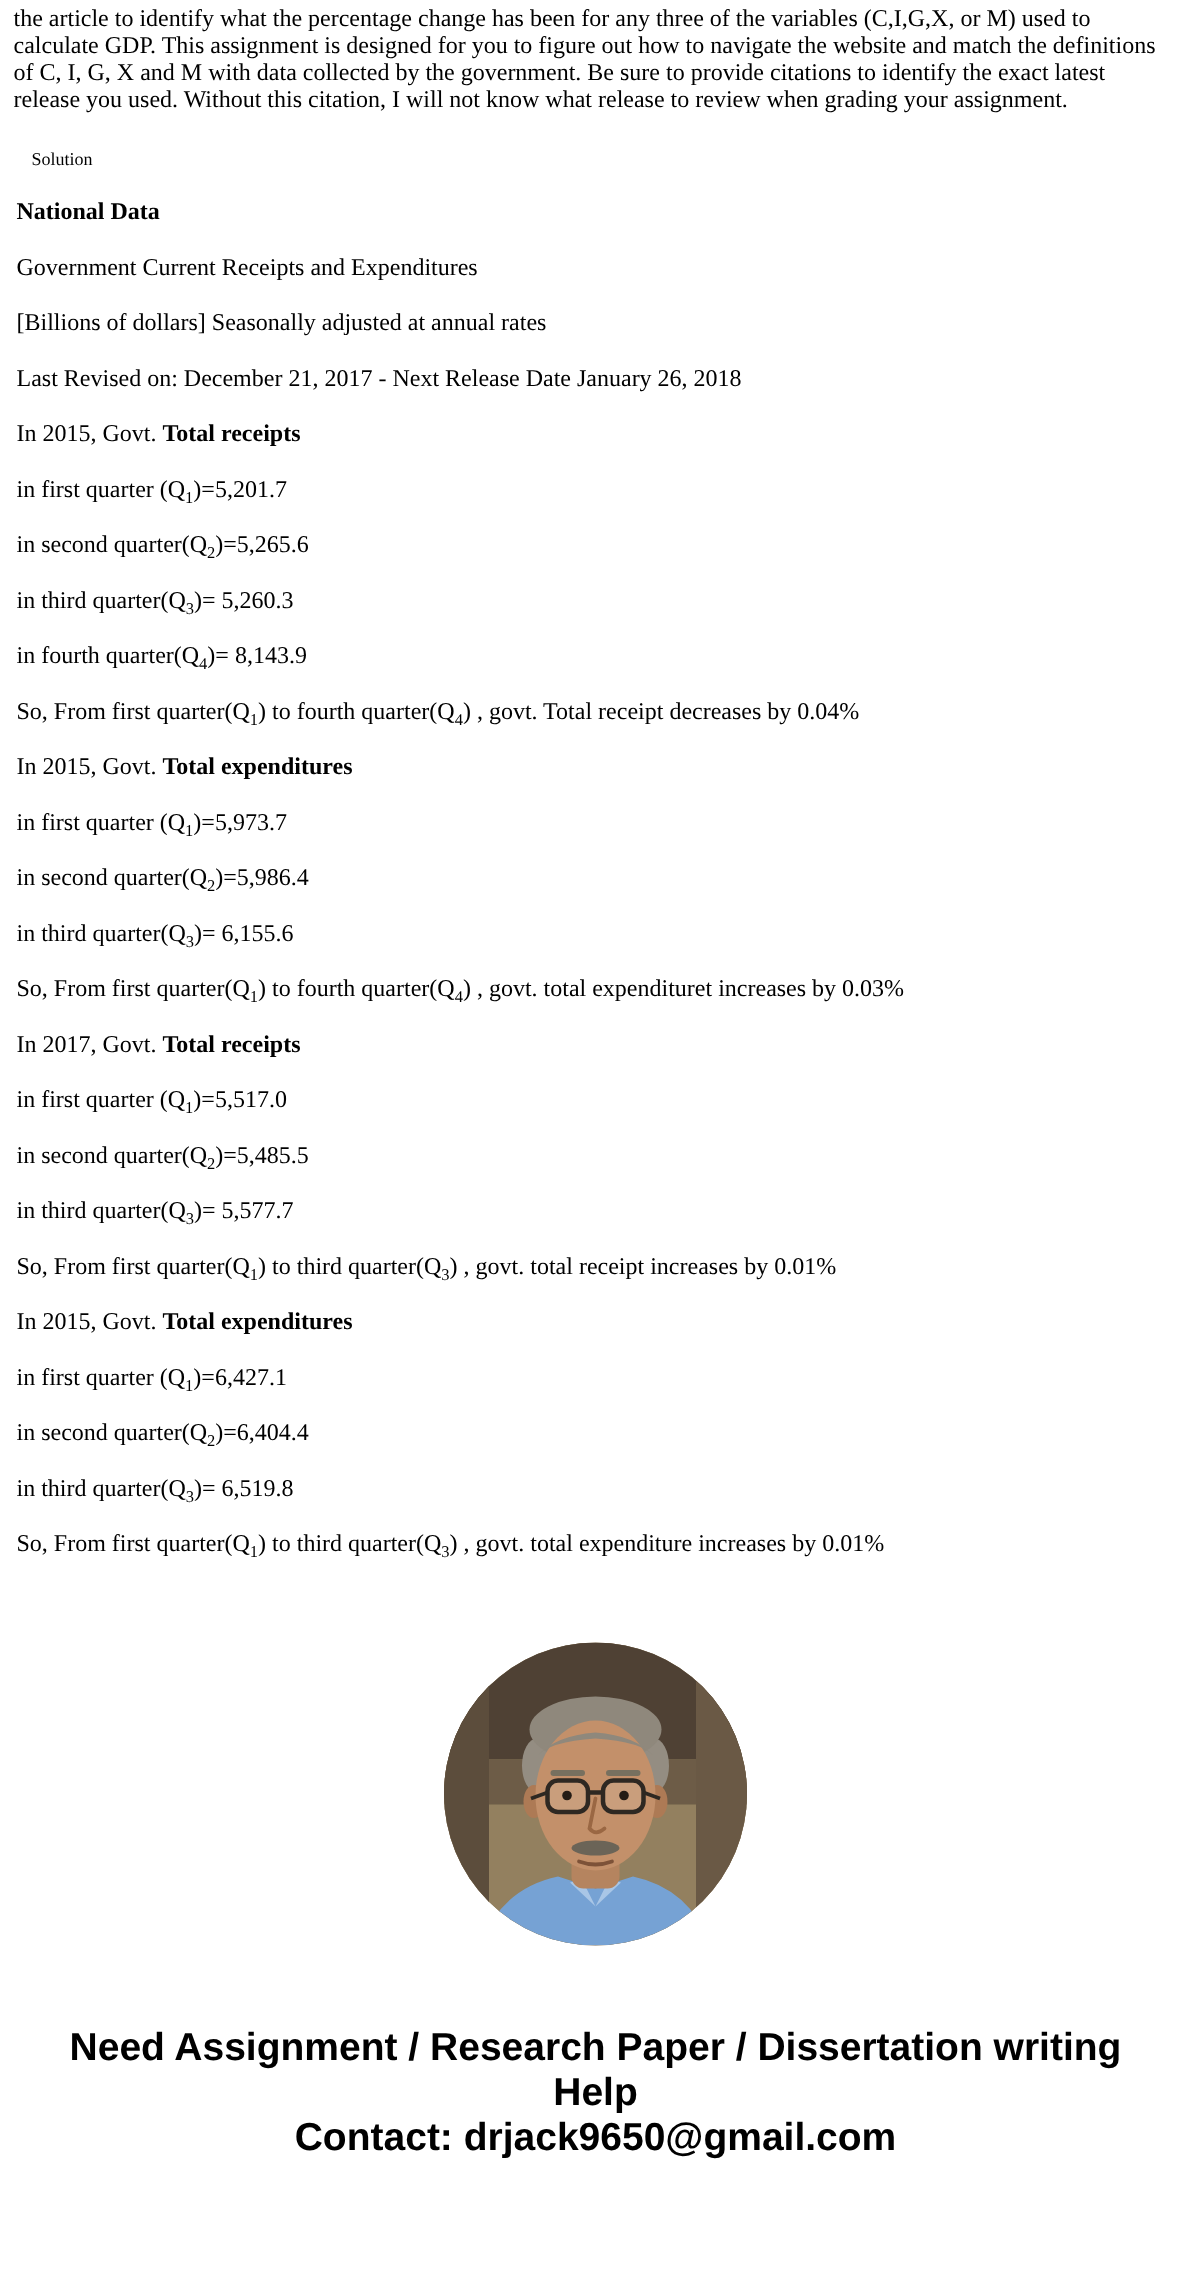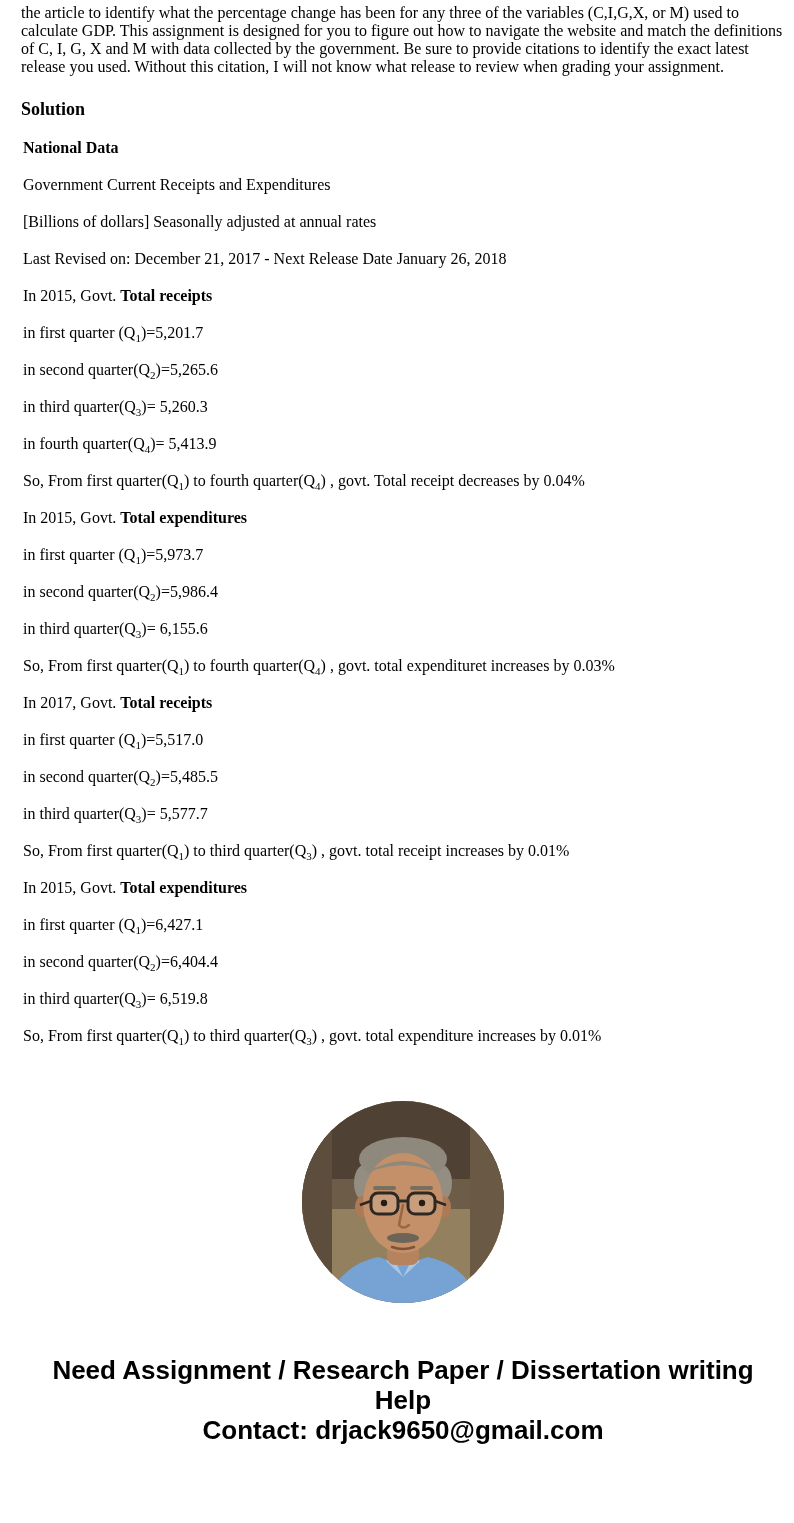--- a/index.html
+++ b/index.html
@@ -5,32 +5,32 @@
   * { box-sizing: border-box; }
   html, body { margin: 0; padding: 0; }
   body {
     width: 794px;
     min-height: 1523px;
     background: #ffffff;
     color: #000000;
     font-family: "Liberation Serif", serif;
     font-size: 16px;
   }
-  .page { padding: 2px 9px 0 21px; }
+  .page { padding: 2px 9px 0 9px; }
 
   .intro {
     margin: 2px 0 0 0;
     line-height: 18px;
   }
 
   h2.solution {
     font-family: "Liberation Serif", serif;
-    font-size: 18px;
-    font-weight: bold;
-    margin: 23px 0 12px 0;
+    font-size: 12px;
+    font-weight: normal;
+    margin: 23px 0 12px 12px;
   }
 
   #paragraphs p {
     margin: 18px 2px;
     line-height: 19px;
   }
   sub { font-size: 11px; line-height: 0; }
 
   .avatar-row {
     display: flex;
@@ -67,21 +67,21 @@
 
   <div id="paragraphs">
       <p><b>National Data</b></p>
       <p><span>Government Current Receipts and Expenditures</span></p>
       <p><span>[Billions of dollars] Seasonally adjusted at annual rates</span></p>
       <p><span>Last Revised on: December 21, 2017 - Next Release Date January 26, 2018</span></p>
       <p><span>In 2015, Govt. </span><b>Total receipts</b></p>
       <p><span>in first quarter (Q</span><sub>1</sub><span>)=5,201.7</span></p>
       <p><span>in second quarter(Q</span><sub>2</sub><span>)=5,265.6</span></p>
       <p><span>in third quarter(Q</span><sub>3</sub><span>)= 5,260.3</span></p>
-      <p><span>in fourth quarter(Q</span><sub>4</sub><span>)= 5,413.9</span></p>
+      <p><span>in fourth quarter(Q</span><sub>4</sub><span>)= 8,143.9</span></p>
       <p><span>So, From first quarter(Q</span><sub>1</sub><span>) to fourth quarter(Q</span><sub>4</sub><span>) , govt. Total receipt decreases by 0.04%</span></p>
       <p><span>In 2015, Govt. </span><b>Total expenditures</b></p>
       <p><span>in first quarter (Q</span><sub>1</sub><span>)=5,973.7</span></p>
       <p><span>in second quarter(Q</span><sub>2</sub><span>)=5,986.4</span></p>
       <p><span>in third quarter(Q</span><sub>3</sub><span>)= 6,155.6</span></p>
       <p><span>So, From first quarter(Q</span><sub>1</sub><span>) to fourth quarter(Q</span><sub>4</sub><span>) , govt. total expendituret increases by 0.03%</span></p>
       <p><span>In 2017, Govt. </span><b>Total receipts</b></p>
       <p><span>in first quarter (Q</span><sub>1</sub><span>)=5,517.0</span></p>
       <p><span>in second quarter(Q</span><sub>2</sub><span>)=5,485.5</span></p>
       <p><span>in third quarter(Q</span><sub>3</sub><span>)= 5,577.7</span></p>

